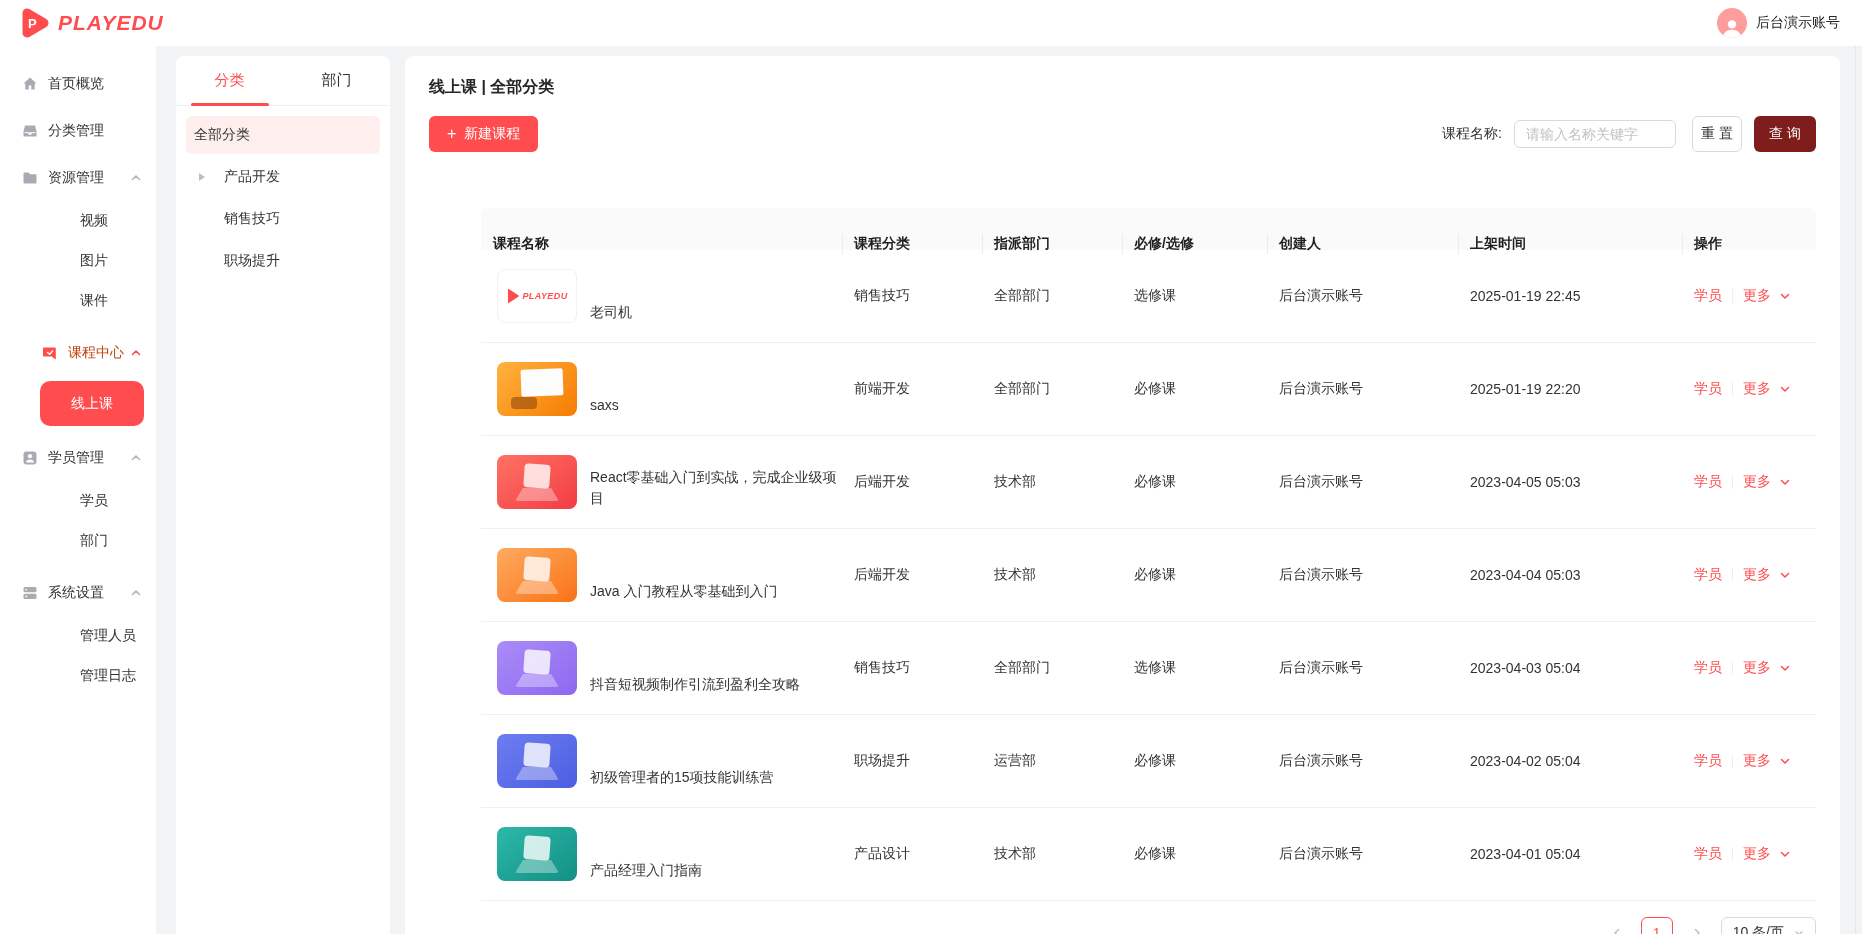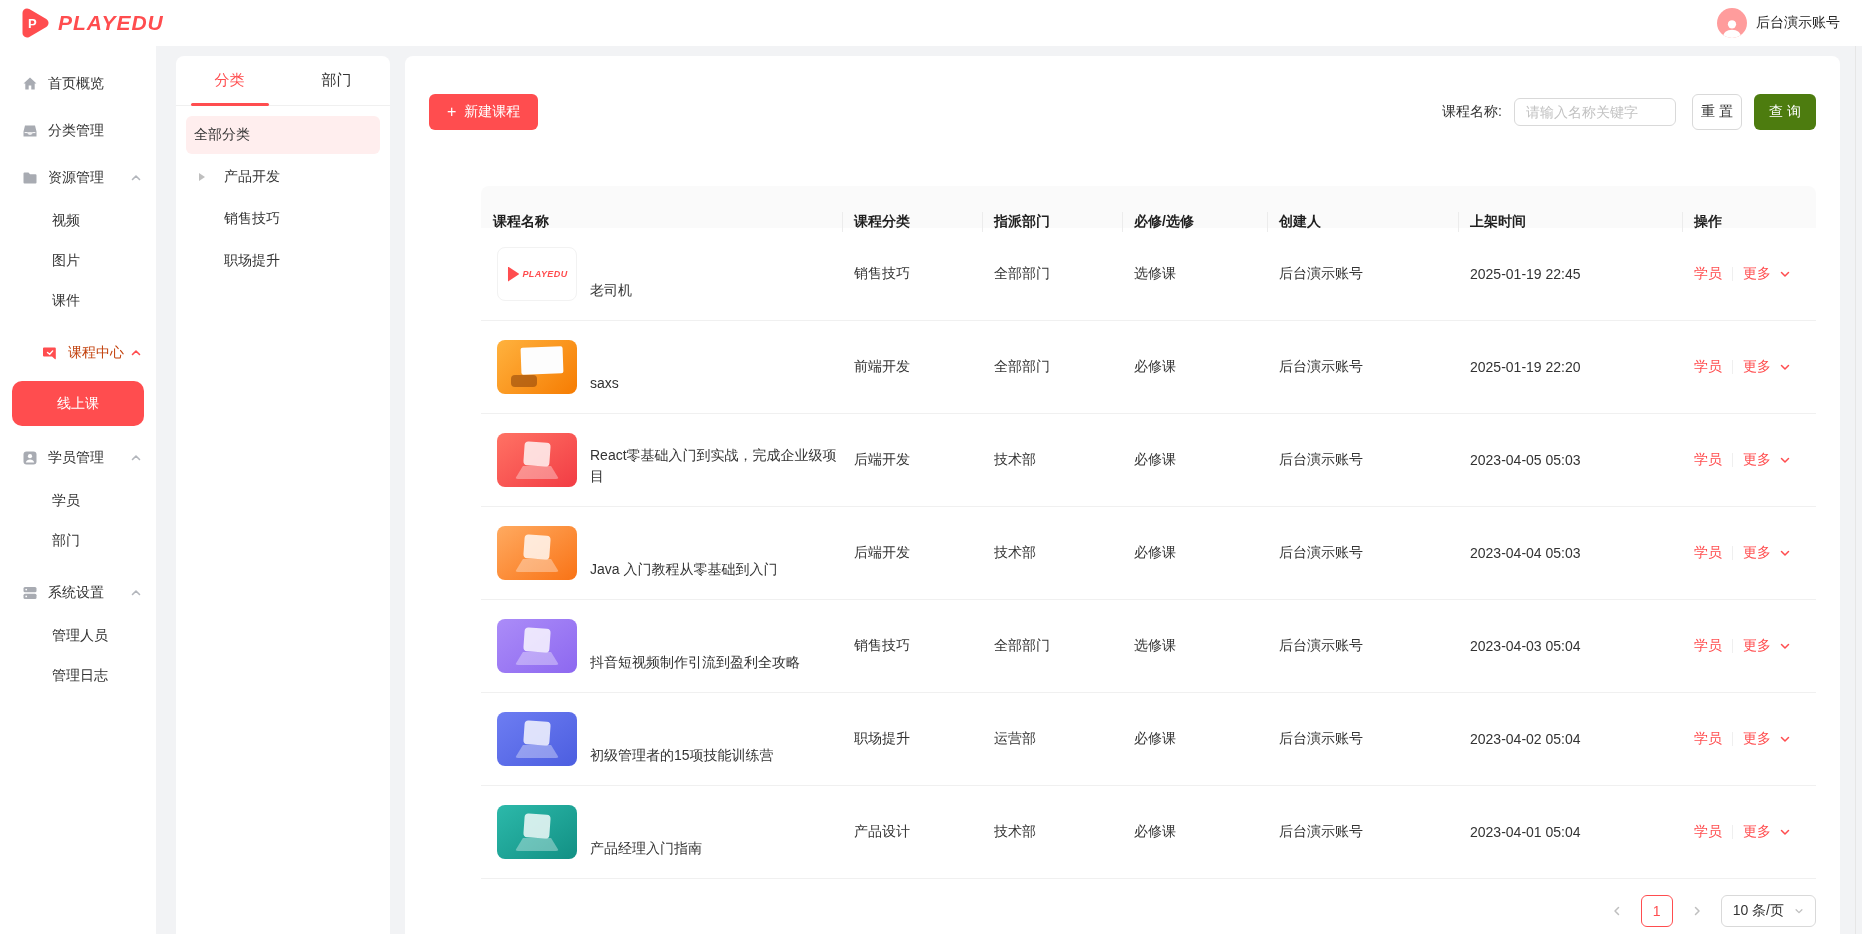--- a/index.html
+++ b/index.html
@@ -21,21 +21,21 @@
   .avatar { width:30px; height:30px; border-radius:50%; background:#ff9c9c; display:flex; align-items:flex-end; justify-content:center; overflow:hidden; }
   .username { color:#262626; font-size:14px; }
 
   
   .sidebar { position:absolute; top:46px; left:0; bottom:0; width:156px; background:#fff; padding-top:14px; }
   .nav-item { height:47px; display:flex; align-items:center; padding:0 14px 0 22px; color:#333; cursor:pointer; }
   .nav-item .nicon { width:16px; height:16px; margin-right:10px; color:#a8abb2; flex-shrink:0; }
   .nav-item .chev { margin-left:auto; color:#b3b6bc; width:12px; height:12px; }
   .nav-item.active { color:#c2410c;margin-left:20px; }
   .nav-item.active .nicon, .nav-item.active .chev { color:#ff4d4f; }
-  .nav-sub { margin-bottom:8px; }
+  .nav-sub { margin-bottom:8px;margin-left:28px; }
   .nav-subitem { height:40px; display:flex; align-items:center; padding-left:52px; color:#333; cursor:pointer; }
   .nav-pill { margin:5px 12px 6px 12px; height:45px; border-radius:10px; background:#ff4d4f; color:#fff;
               display:flex; align-items:center; justify-content:center; cursor:pointer; }
 
   
   .panel-card { position:absolute; left:176px; top:56px; width:214px; height:980px; background:#fff; border-radius:8px; }
   .tabs { height:50px; display:flex; border-bottom:1px solid #f0f0f0; }
   .tab { flex:1; display:flex; align-items:center; justify-content:center; font-size:15px; color:#333; cursor:pointer; position:relative; }
   .tab.active { color:#ff4d4f; }
   .tab.active::after { content:''; position:absolute; bottom:-1px; left:50%; transform:translateX(-50%);
@@ -54,21 +54,21 @@
   .toolbar { margin:18px 24px 0 24px; display:flex; align-items:center; justify-content:space-between; }
   .btn { border:none; cursor:pointer; font-size:14px; font-family:inherit; display:inline-flex; align-items:center; justify-content:center; }
   .btn-primary { background:#ff4d4f; color:#fff; height:36px; border-radius:6px; padding:0 18px; gap:8px; }
   .plus { font-size:16px; line-height:1; font-weight:400; }
   .searchbar { display:flex; align-items:center; gap:12px; }
   .search-label { color:#333; }
   .search-input { width:162px; height:28px; border:1px solid #d9d9d9; border-radius:6px; padding:0 11px;
                   font-size:14px; font-family:inherit; color:#333; outline:none; }
   .search-input::placeholder { color:#c2c2c2; }
   .btn-reset { background:#fff; border:1px solid #d9d9d9; color:#333; height:36px; width:50px; border-radius:6px; margin-left:4px; }
-  .btn-query { background:#4d7c0f; color:#fff; height:36px; width:62px; border-radius:6px; }
+  .btn-query { background:#7f1d1d; color:#fff; height:36px; width:62px; border-radius:6px; }
 
   
   .table { margin:56px 24px 0 76px; }
   .tr-head, .tr { display:grid; grid-template-columns:361px 140px 140px 145px 191px 224px 1fr; align-items:center; }
   .tr-head { height:42px; background:#fafafa; border-radius:8px 8px 0 0; font-weight:bold; color:#1f1f1f; }
   .th { padding-left:12px; position:relative;margin-top:27px; }
   .th:not(:first-child)::before { content:''; position:absolute; left:0; top:50%; transform:translateY(-50%);
                                   width:1px; height:20px; background:#ececec; }
   .tr { height:93px; border-bottom:1px solid #f0f0f0; color:#333; }
   .td { padding-left:12px; }
@@ -244,20 +244,21 @@
     <div class="cat-item child">
         <span>销售技巧</span>
       </div>
     <div class="cat-item child">
         <span>职场提升</span>
       </div>
   </div>
 </aside>
 
 <main class="main-card">
+  <h1 class="page-title">线上课 | 全部分类</h1>
 
   <div class="toolbar">
     <button class="btn btn-primary">
       <span class="plus">+</span>
       <span>新建课程</span>
     </button>
     <div class="searchbar">
       <span class="search-label">课程名称:</span>
       <input class="search-input" type="text" placeholder="请输入名称关键字" style="">
       <button class="btn btn-reset">重 置</button>

